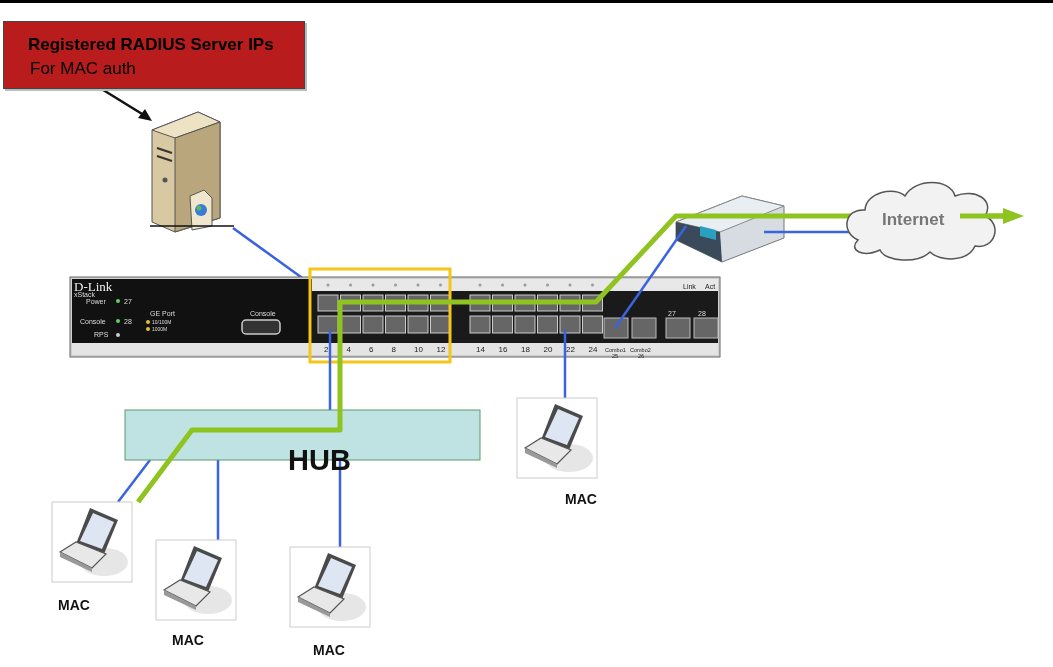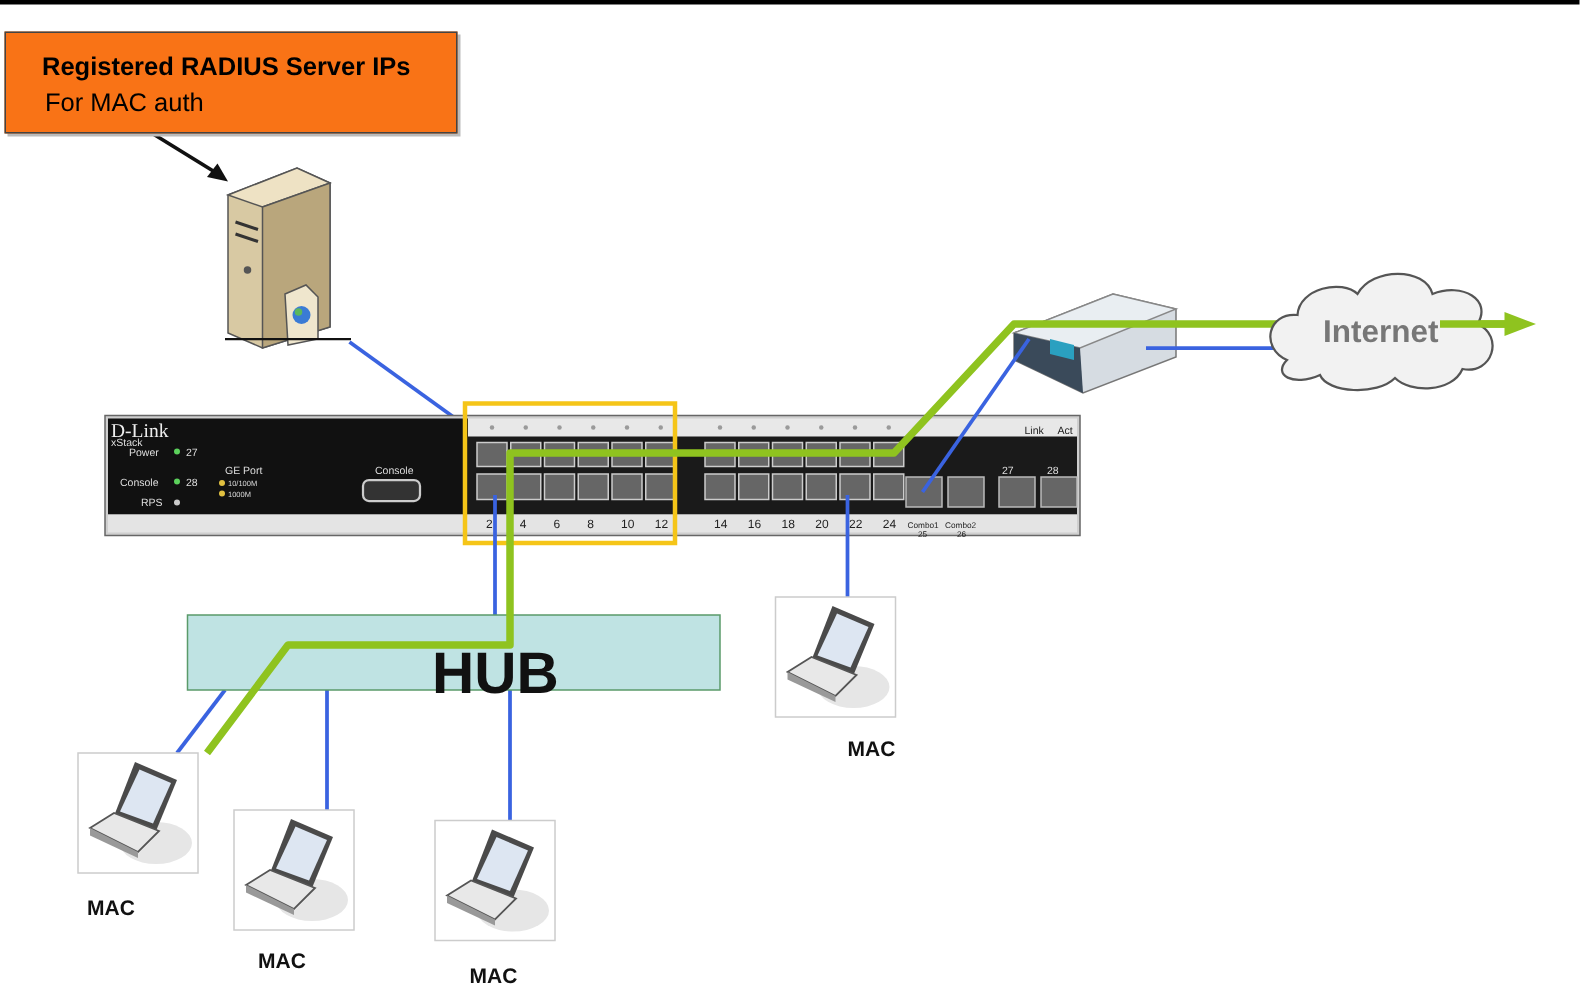--- a/index.html
+++ b/index.html
@@ -1,25 +1,25 @@
 <!DOCTYPE html>
 <html><head>
 <meta charset="utf-8">
 <style>
   html,body{margin:0;padding:0;background:#fff;}
   body{width:1053px;height:667px;position:relative;overflow:hidden;font-family:"Liberation Sans",sans-serif;}
   .topbar{position:absolute;left:0;top:0;width:1053px;height:3px;background:#000;}
   svg.canvas{position:absolute;left:0;top:0;}
   .lbl{position:absolute;font-weight:bold;color:#111;font-family:"Liberation Sans",sans-serif;}
-  .callout{position:absolute;left:3px;top:21px;width:300px;height:66px;border:1px solid #444;background:#f97316;box-shadow:2px 2px 0 #bbb;}
+  .callout{position:absolute;left:3px;top:21px;width:300px;height:66px;border:1px solid #444;background:#b91c1c;box-shadow:2px 2px 0 #bbb;}
   .callout .l1{position:absolute;left:24px;top:13px;font-size:17px;font-weight:bold;white-space:nowrap;}
   .callout .l2{position:absolute;left:26px;top:37px;font-size:17px;font-weight:normal;white-space:nowrap;}
-  .hub-label{position:absolute;left:288px;top:428px;font-size:39px;font-weight:bold;}
+  .hub-label{position:absolute;left:288px;top:444px;font-size:29px;font-weight:bold;}
   .mac{font-size:14px;}
-  .inet{position:absolute;left:882px;top:210px;font-size:21px;font-weight:bold;color:#777;}
+  .inet{position:absolute;left:882px;top:210px;font-size:17px;font-weight:bold;color:#777;}
   .brand{position:absolute;left:74px;top:279px;font-family:"Liberation Serif",serif;font-weight:normal;color:#eee;font-size:13px;}
 </style>
 </head>
 <body>
 
 <div class="topbar"></div>
 
 <svg class="canvas" width="1053" height="667" viewBox="0 0 1053 667">
 
   <line x1="100" y1="88" x2="147" y2="117" stroke="#111" stroke-width="2.5"></line>

